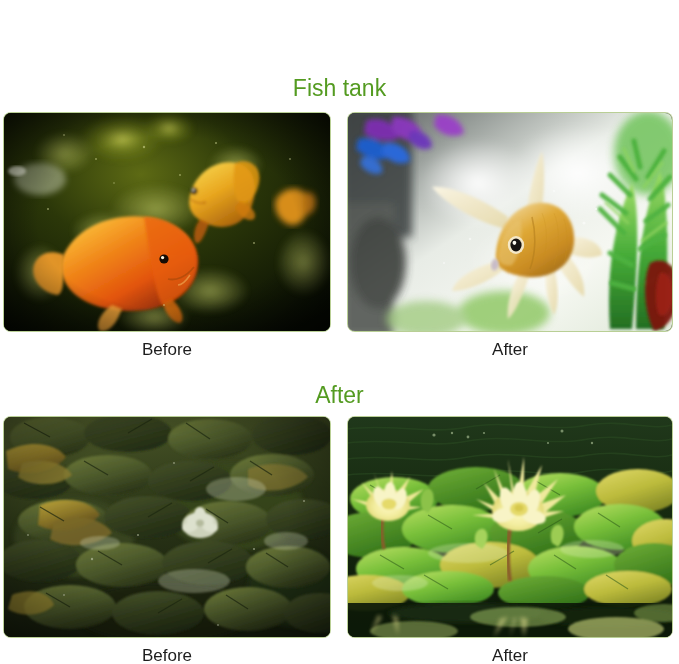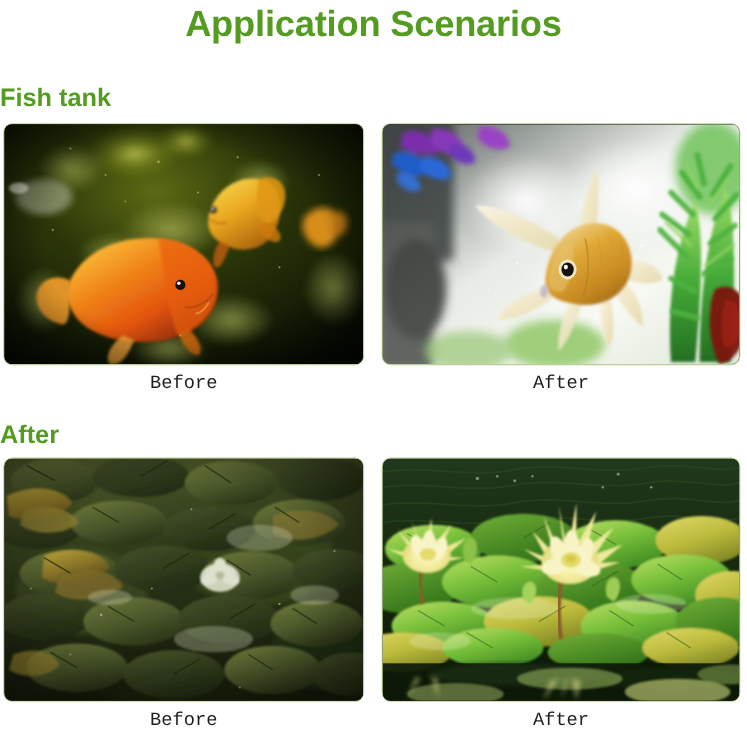--- a/index.html
+++ b/index.html
@@ -29,23 +29,23 @@
     font-size: 33px;
     font-weight: bold;
     color: #549b21;
     letter-spacing: -0.2px;
     line-height: 40px;
   }
   .section-title {
     position: absolute;
     width: 679px;
     left: 0;
-    text-align: left;
+    text-align: center;
     font-size: 23px;
-    font-weight: bold;
+    font-weight: normal;
     color: #549b21;
     line-height: 28px;
   }
   .section-title.fish { top: 74px; }
   .section-title.pond { top: 381px; }
 
   .img-frame {
     position: absolute;
     border-radius: 7px;
     overflow: hidden;
@@ -58,33 +58,31 @@
   .row1-right { left: 348px; top: 113px; width: 324px; height: 218px; }
   .row2-left  { left: 4px;   top: 417px; width: 326px; height: 220px; }
   .row2-right { left: 348px; top: 417px; width: 324px; height: 220px; }
 
   .caption {
     position: absolute;
     font-size: 17px;
     color: #1d1d1d;
     text-align: center;
     line-height: 22px;
-    font-family: Liberation Mono, monospace;
   }
   .cap-r1-left  { left: 4px;   top: 339px; width: 326px; }
   .cap-r1-right { left: 348px; top: 339px; width: 324px; }
   .cap-r2-left  { left: 4px;   top: 645px; width: 326px; }
   .cap-r2-right { left: 348px; top: 645px; width: 324px; }
 </style>
 </head>
 <body>
 
 <div class="page">
 
-  <div class="main-title">Application Scenarios</div>
 
   <div class="section-title fish">Fish tank</div>
 
   <div class="img-frame row1-left">
     <svg viewBox="0 0 326 218" preserveAspectRatio="none">
       <defs>
         <radialGradient id="ftbBg" cx="42%" cy="28%" r="85%">
           <stop offset="0%" stop-color="#5d6a14"></stop>
           <stop offset="38%" stop-color="#2b3709"></stop>
           <stop offset="100%" stop-color="#070c03"></stop>

